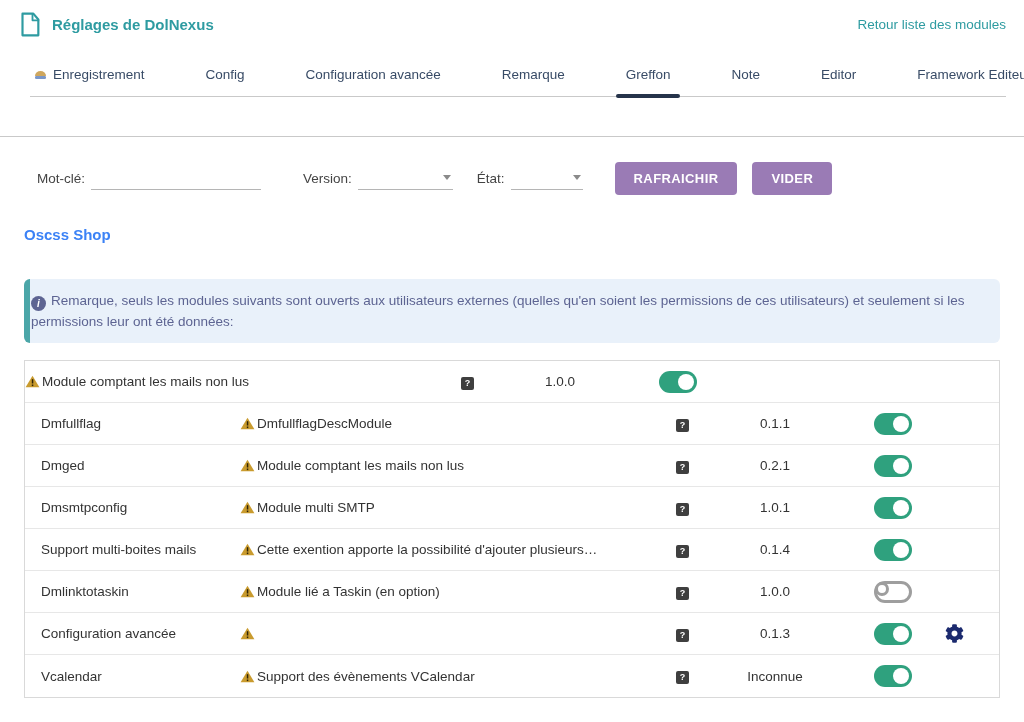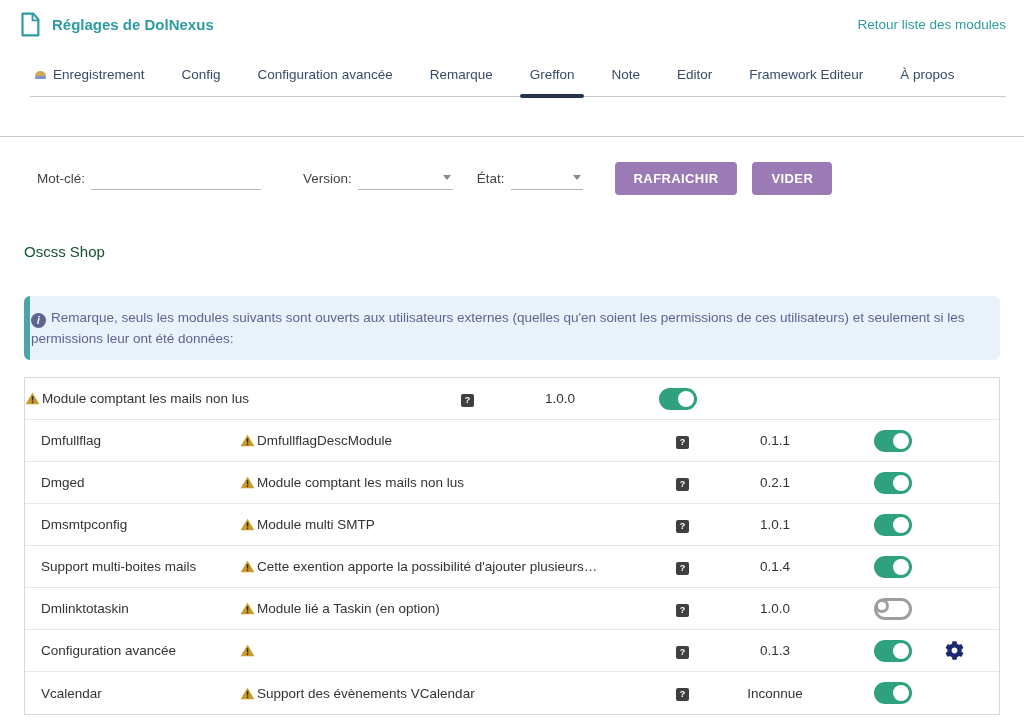--- a/index.html
+++ b/index.html
@@ -6,39 +6,39 @@
   html,body { width:1024px; height:722px; background:#fff; overflow:hidden; }
   body { font-family:"Liberation Sans","DejaVu Sans",sans-serif; font-size:13.5px; color:#333; }
 
   
   .header { display:flex; align-items:center; padding:12px 18px 0 20px; }
   .doc-icon { width:20px; height:25px; margin-right:12px; flex:0 0 auto; }
   .page-title { font-size:15px; font-weight:bold; color:#2e9ba1; }
   .back-link { margin-left:auto; color:#2e9ba1; font-size:13.5px; text-decoration:none; cursor:pointer; }
 
   
-  .tabs { display:flex; align-items:flex-end; gap:29px; margin:24px 18px 0 30px; border-bottom:1px solid #c9c9c9; height:36px; }
+  .tabs { display:flex; align-items:flex-end; gap:53px; margin:24px 18px 0 30px; border-bottom:1px solid #c9c9c9; height:36px; }
   .tab { position:relative; display:flex; align-items:center; gap:6px; padding:0 4px 14px 4px; color:#384b66; font-size:13.5px; cursor:pointer; white-space:nowrap; }
   .tab.active { font-weight:normal; }
   .tab.active::after { content:""; position:absolute; left:-6px; right:-6px; bottom:-2px; height:4px; background:#25334a; border-radius:2px; }
   .tab-icon { width:13px; height:11px; display:inline-block; }
 
   .divider2 { border-top:1px solid #c9c9c9; margin:39px 0 0 0; width:1024px; }
 
   
   .filters { display:flex; align-items:center; margin:25px 0 0 37px; }
   .filters label { color:#444; margin-right:6px; }
   .text-input { width:170px; border:none; border-bottom:1px solid #b5b5b5; height:22px; font-size:13px; outline:none; background:transparent; }
   .select { position:relative; width:95px; border-bottom:1px solid #b5b5b5; height:22px; cursor:pointer; }
   .select .arrow { position:absolute; right:2px; top:7px; width:0; height:0; border-left:4px solid transparent; border-right:4px solid transparent; border-top:5px solid #8a8a8a; }
   .gap-lg { width:42px; } .gap-md { width:24px; } .gap-btn { width:32px; }
   .btn { background:#9a7bb5; color:#fff; border:none; border-radius:4px; font-weight:bold; font-size:13px; letter-spacing:.4px; padding:9px 19px; margin-right:15px; cursor:pointer; font-family:inherit; }
 
   
-  .section-title { color:#14532d; font-size:15px; font-weight:normal; margin:48px 0 0 24px; }
+  .section-title { color:#3b82f6; font-size:15px; font-weight:bold; margin:31px 0 0 24px; }
 
   
   .notice { display:flex; margin:36px 24px 0 24px; background:#e9f1fa; border-left:6px solid #4ba6a8; border-radius:6px; padding:11px 14px 11px 1px; color:#5d6492; line-height:21px; font-size:13.5px; }
   .info-icon { display:inline-block; width:15px; height:15px; border-radius:50%; background:#5d6492; color:#fff; font-size:10px; font-weight:bold; text-align:center; line-height:15px; margin-right:5px; vertical-align:-2px; font-style:italic; }
 
   
   .modules { margin:17px 24px 0 24px; border:1px solid #d9d9d9; }
   .mod-row { display:flex; align-items:center; height:42px; background:#fff; border-bottom:1px solid #e7e7e7; }
   .mod-row:last-child { border-bottom:none; }
   .cell-name { width:215px; padding-left:16px; color:#333; }

